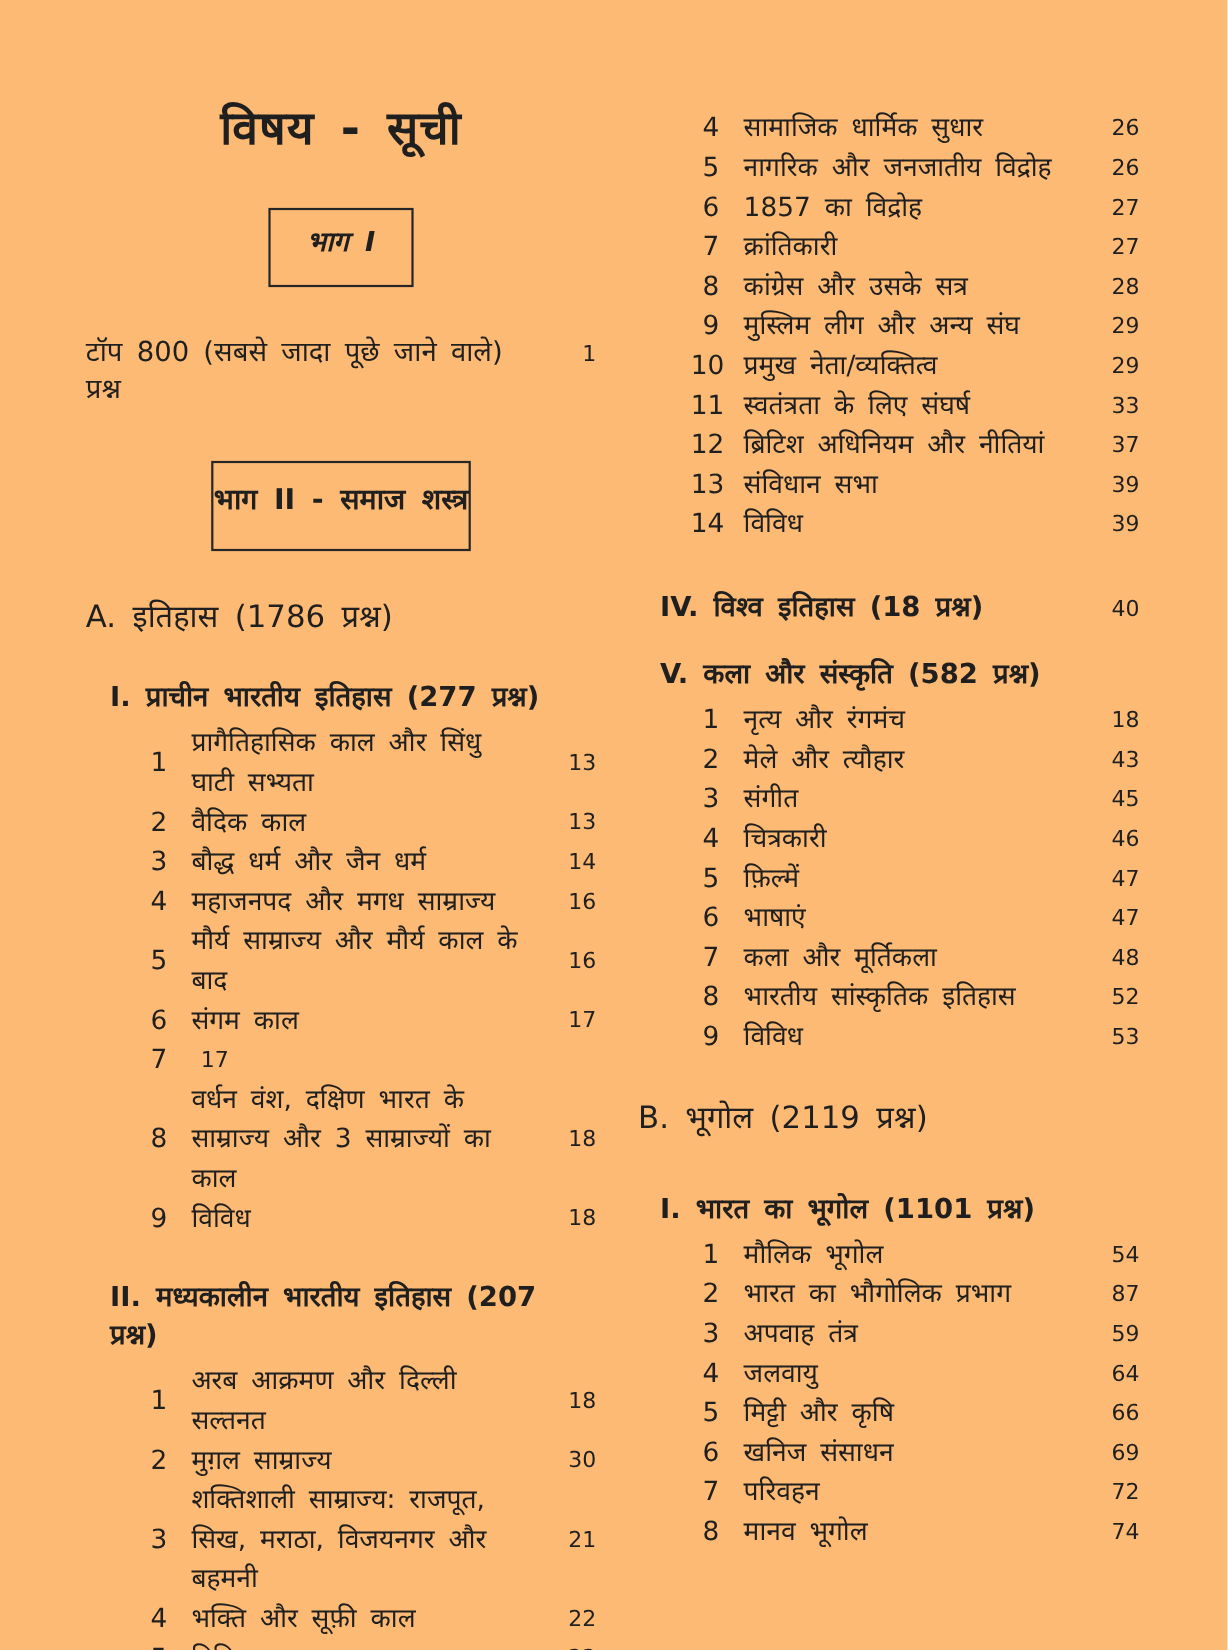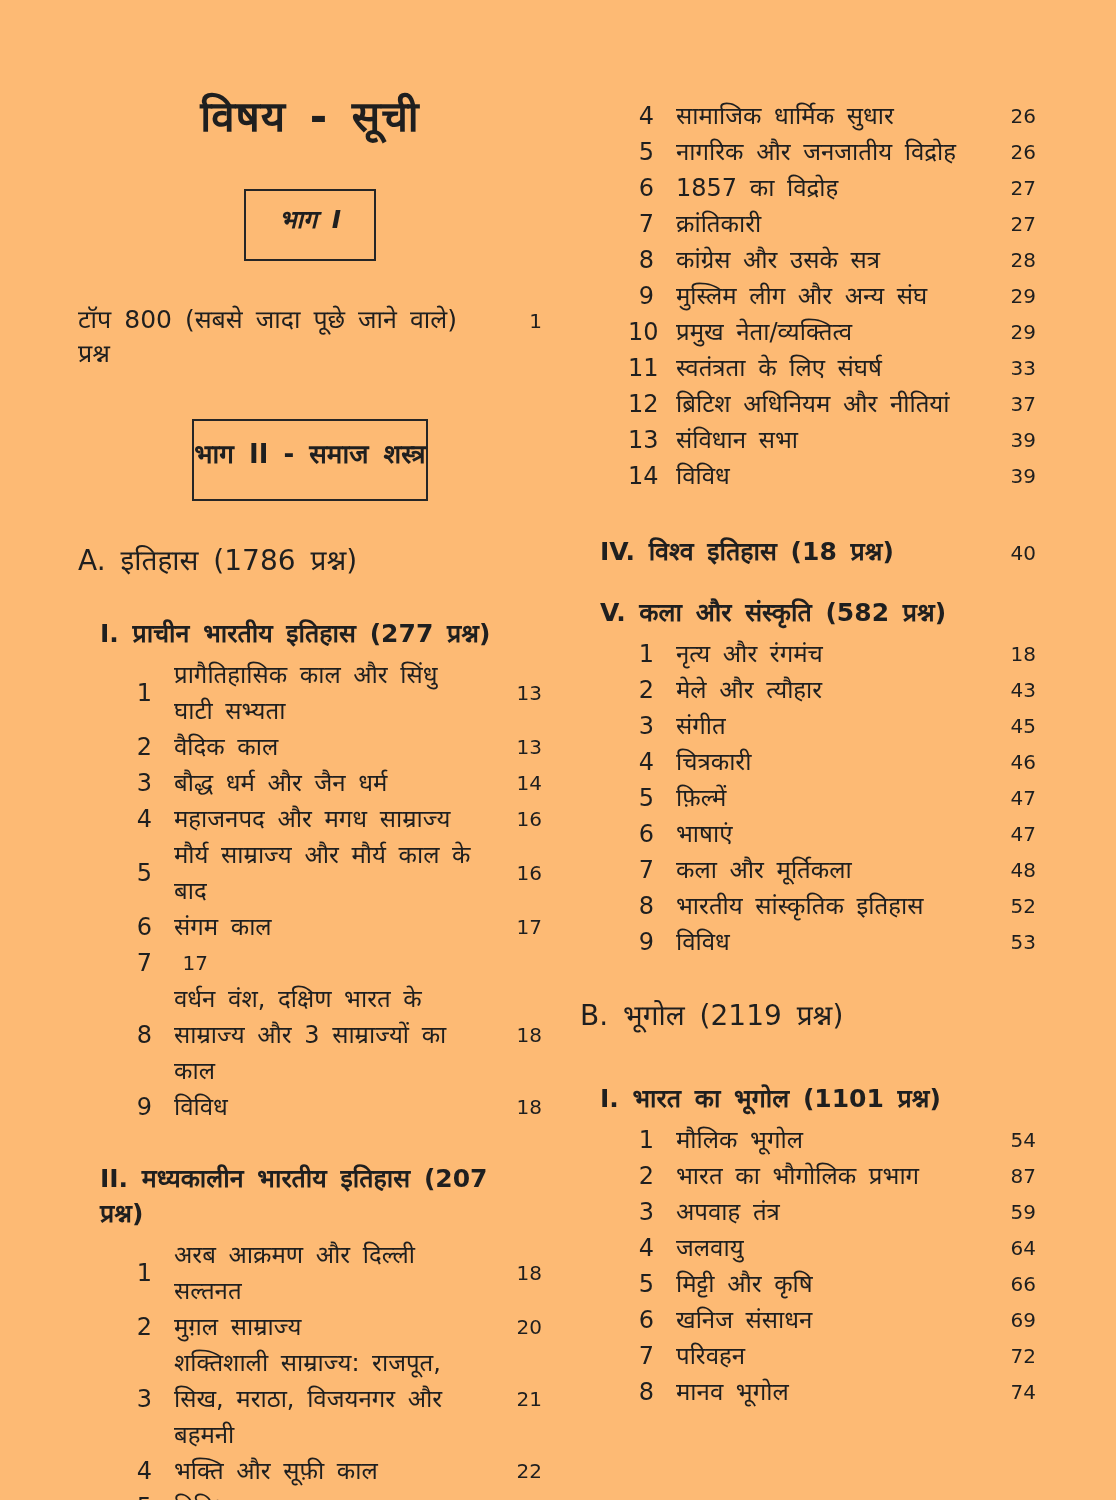--- a/index.html
+++ b/index.html
@@ -113,21 +113,21 @@
     <div class="h-sub">II. मध्यकालीन भारतीय इतिहास (207 प्रश्न)</div>
     <div class="rows">
       <div class="row">
           <span class="n">1</span>
           <span class="t">अरब आक्रमण और दिल्ली सल्तनत</span>
           <span class="pg">18</span>
         </div>
       <div class="row">
           <span class="n">2</span>
           <span class="t">मुग़ल साम्राज्य</span>
-          <span class="pg">20</span>
+          <span class="pg">30</span>
         </div>
       <div class="row">
           <span class="n">3</span>
           <span class="t">शक्तिशाली साम्राज्य: राजपूत, सिख, मराठा, विजयनगर और बहमनी</span>
           <span class="pg">21</span>
         </div>
       <div class="row">
           <span class="n">4</span>
           <span class="t">भक्ति और सूफ़ी काल</span>
           <span class="pg">22</span>

